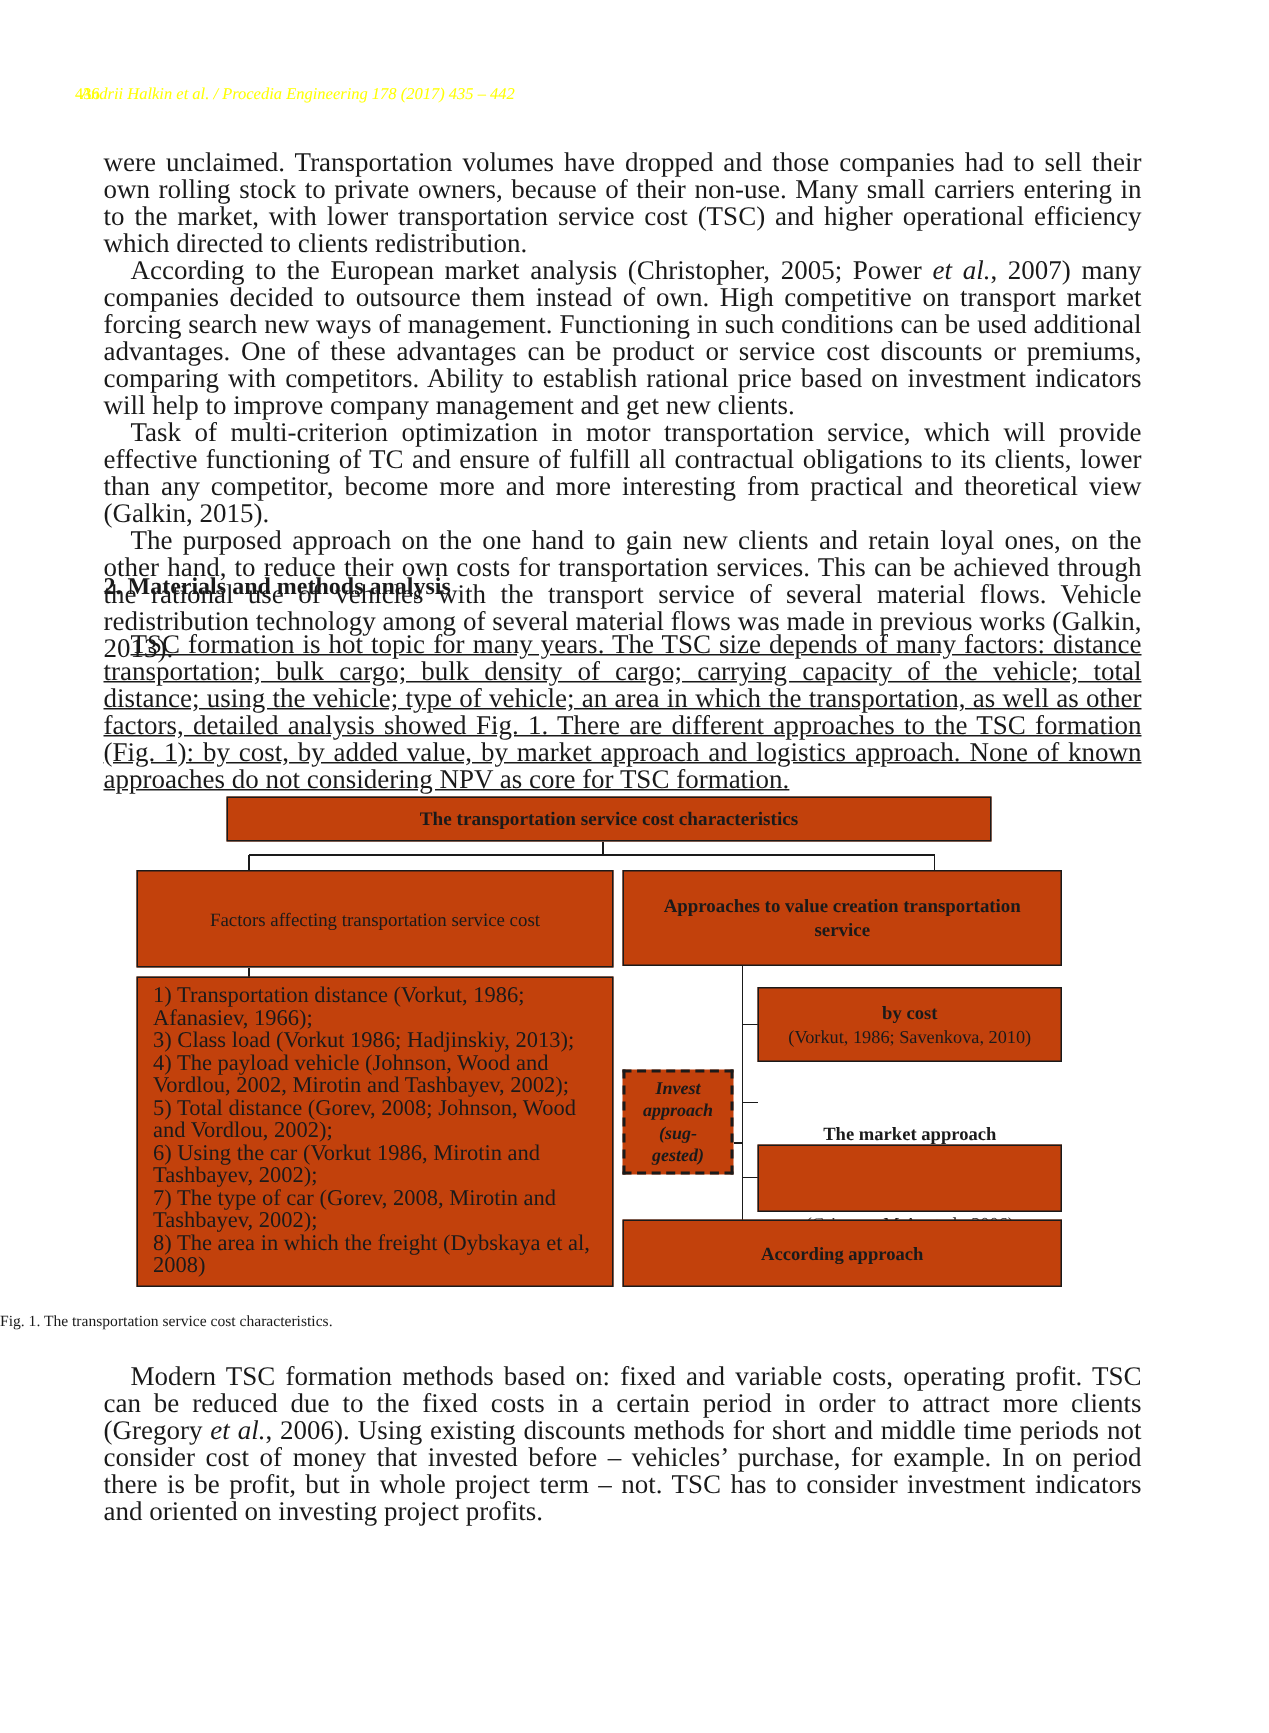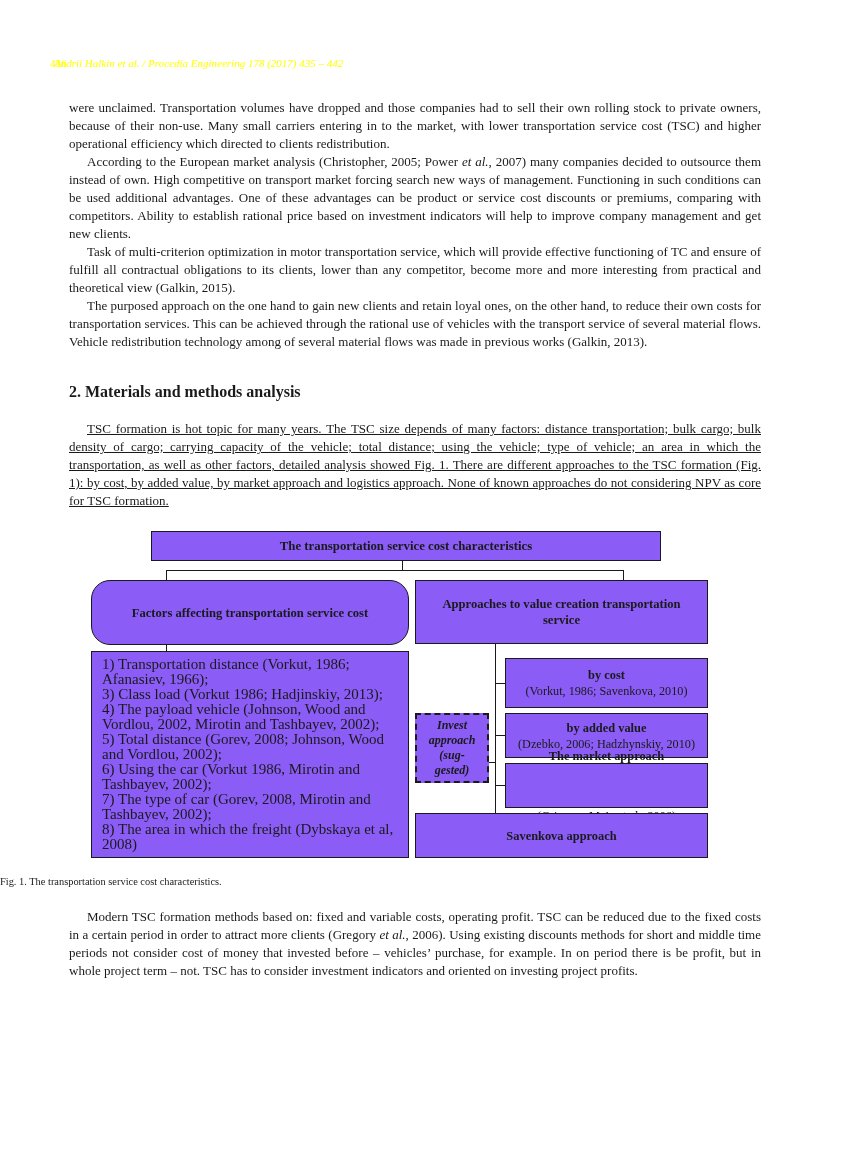--- a/index.html
+++ b/index.html
@@ -3,35 +3,35 @@
   <meta charset="utf-8">
   <style>
     * { box-sizing: border-box; margin: 0; padding: 0; }
     html, body { width: 846px; height: 1155px; background: #ffffff; overflow: hidden; }
     body { position: relative; font-family: "Liberation Serif", "DejaVu Serif", serif; color: #1a1a1a; }
 
     .running-head { position: absolute; top: 57px; left: 0; width: 846px; height: 18px; font-size: 11px; font-style: italic; color: #ffff00; }
     .running-head .pg { position: absolute; left: 50px; top: 0; font-style: normal; }
     .running-head .jr { position: absolute; left: 0; right: 0; top: 0; padding-left: 54px; }
 
-    .body-text { position: absolute; left: 69px; width: 692px; font-size: 13px; line-height: 18px; text-align: justify; }
+    .body-text { position: absolute; left: 69px; width: 692px; font-size: 18px; line-height: 18px; text-align: justify; }
     .body-text p { text-indent: 18px; }
     .body-text p.noindent { text-indent: 0; }
 
     #para-block-1 { top: 99px; }
     .section-heading { position: absolute; top: 383px; left: 69px; font-size: 16px; font-weight: bold; }
     #para-block-2 { top: 420px; text-decoration: underline; }
     #para-block-3 { top: 908px; }
 
     .fig { position: absolute; left: 0; top: 0; width: 846px; height: 900px; pointer-events: none; }
     .fig svg { position: absolute; left: 0; top: 0; }
-    .box { position: absolute; border: 1px solid #1a1a1a; background: #8b5cf6; display: flex; flex-direction: column; align-items: center; justify-content: center; text-align: center; font-size: 12.4px; line-height: 16px; pointer-events: auto; }
+    .box { position: absolute; border: 1px solid #1a1a1a; background: #c2410c; display: flex; flex-direction: column; align-items: center; justify-content: center; text-align: center; font-size: 12.4px; line-height: 16px; pointer-events: auto; }
     .box b { font-weight: bold; text-align: right; }
     .box-title { left: 151px; top: 531px; width: 510px; height: 30px; font-weight: bold; font-size: 12.8px; }
-    .box-factors { left: 91px; top: 580px; width: 318px; height: 65px; font-weight: bold; font-size: 12.6px; border-radius: 19px; }
+    .box-factors { left: 91px; top: 580px; width: 318px; height: 65px; font-weight: normal; font-size: 12.6px; }
     .box-approaches { left: 415px; top: 580px; width: 293px; height: 64px; font-weight: bold; font-size: 12.6px; padding: 0 16px; }
     .box-list { left: 91px; top: 651px; width: 318px; height: 207px; display: block; text-align: left; font-size: 15px; line-height: 15px; padding: 5px 6px 0 10px; }
     .box-list div { }
     .box-cost { left: 505px; top: 658px; width: 203px; height: 50px; }
     .box-added { left: 505px; top: 713px; width: 203px; height: 45px; }
     .box-market { left: 505px; top: 763px; width: 203px; height: 45px; gap: 44px; }
     .box-logistics { left: 415px; top: 813px; width: 293px; height: 45px; }
     .box-invest { left: 415px; top: 713px; width: 74px; height: 70px; border: 2px dashed #1a1a1a; font-style: italic; font-weight: bold; font-size: 12px; line-height: 15px; }
     .box-app .sub { font-weight: normal; font-size: 12.2px; }
 
@@ -85,30 +85,26 @@
     <div>5) Total distance (Gorev, 2008; Johnson, Wood and Vordlou, 2002);</div>
     <div>6) Using the car (Vorkut 1986, Mirotin and Tashbayev, 2002);</div>
     <div>7) The type of car (Gorev, 2008, Mirotin and Tashbayev, 2002);</div>
     <div>8) The area in which the freight (Dybskaya et al, 2008)</div>
   </div>
 
   <div class="box box-app box-cost">
     <b>by cost</b>
     <span class="sub">(Vorkut, 1986; Savenkova, 2010)</span>
   </div>
-  <div class="box box-app box-added">
-    <b>by added value</b>
-    <span class="sub">(Dzebko, 2006; Hadzhynskiy, 2010)</span>
-  </div>
   <div class="box box-app box-market">
     <b>The market approach</b>
     <span class="sub">(Grigorov M.A. et al., 2006)</span>
   </div>
   <div class="box box-app box-logistics">
-    <b>Savenkova approach</b>
+    <b>According approach</b>
   </div>
 
   <div class="box box-invest">
     <span>Invest</span>
     <span>approach</span>
     <span>(sug-</span>
     <span>gested)</span>
   </div>
 </div>
 

